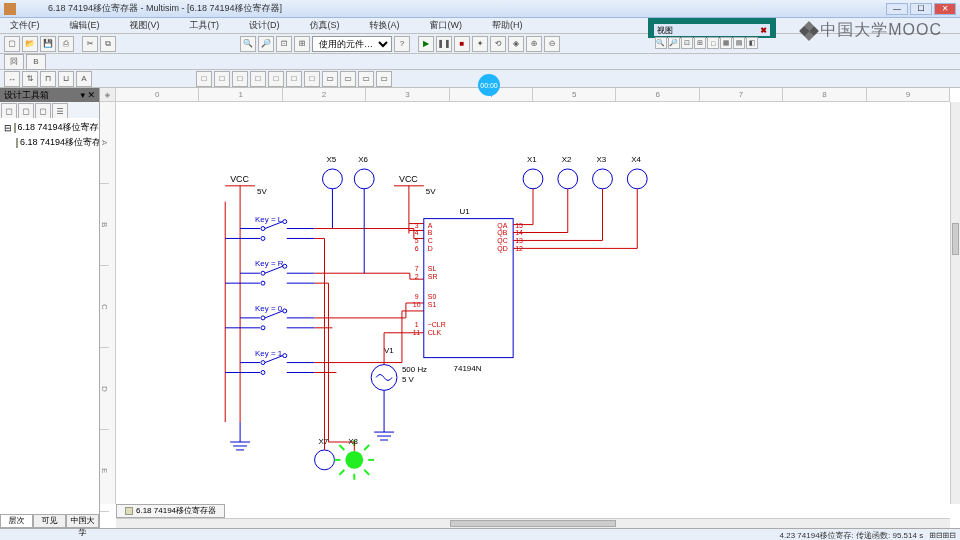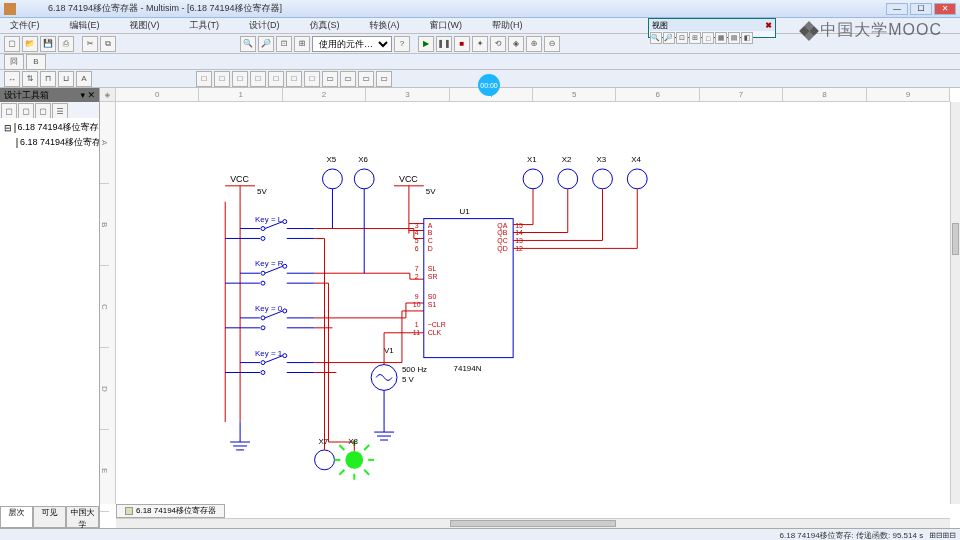--- a/index.html
+++ b/index.html
@@ -15,21 +15,21 @@
 .toolbar { height: 20px; background: #e9eff9; display: flex; align-items: center; padding: 2px 4px; gap: 2px; border-bottom: 1px solid #c0c0c0; }
 .tbtn { width: 16px; height: 16px; border: 1px solid #b0b0b0; background: #f5f5f5; display: flex; align-items: center; justify-content: center; font-size: 8px; color: #555; }
 .tsel { height: 16px; font-size: 9px; border: 1px solid #999; background: #fff; padding: 0 2px; }
 .sep { width: 4px; }
 .main { display: flex; height: 440px; }
 .sidebar { width: 100px; background: #f0f3f9; border-right: 1px solid #aaa; display: flex; flex-direction: column; }
 .sidehdr { height: 14px; background: #737373; padding: 1px 4px; font-size: 9px; display: flex; justify-content: space-between; align-items: center; }
 .sidebody { flex: 1; background: #fff; padding: 2px; font-size: 9px; overflow: hidden; }
 .treeitem { padding: 1px 2px; white-space: nowrap; display: flex; align-items: center; gap: 2px; }
 .treeitem .ticon { width: 10px; height: 10px; background: #ddb; border: 1px solid #998; }
-.sidetabs { display: flex; height: 22px; background: #1d4ed8; border-radius: 6px; }
+.sidetabs { display: flex; height: 14px; background: #1d4ed8; border-radius: 6px; }
 .sidetab { flex: 1; border: 1px solid #aaa; font-size: 8px; text-align: center; line-height: 12px; background: #f0f0f0; }
 .sidetab.active { background: #fff; }
 .canvas-wrap { flex: 1; position: relative; background: #fff; overflow: hidden; }
 .ruler-h { position: absolute; top: 0; left: 16px; right: 10px; height: 14px; background: #f7f7f7; border-bottom: 1px solid #ccc; display: flex; font-size: 8px; }
 .ruler-h div { flex: 1; border-right: 1px solid #ccc; text-align: center; line-height: 14px; color: #888; }
 .ruler-v { position: absolute; top: 14px; left: 0; width: 16px; bottom: 24px; background: #f7f7f7; border-right: 1px solid #ccc; }
 .ruler-v div { height: 82px; border-bottom: 1px solid #ccc; text-align: center; font-size: 8px; color: #888; writing-mode: vertical-lr; display:flex;align-items:center;justify-content:center; }
 .corner { position: absolute; top: 0; left: 0; width: 16px; height: 14px; background: #eee; border-right: 1px solid #ccc; border-bottom: 1px solid #ccc; font-size:7px; text-align:center; line-height:14px; color:#888;}
 .canvas { position: absolute; top: 14px; left: 16px; right: 10px; bottom: 24px; background: #fff; }
 .canvas svg { width: 100%; height: 100%; }
@@ -38,21 +38,21 @@
 .bottab .ticon2 { width:8px;height:8px;background:#ddb;border:1px solid #998; }
 .scrollh { position:absolute; bottom:0; left:16px; right:10px; height:10px; background:#eee; border-top:1px solid #ccc;}
 .scrollh .thumb{ position:absolute; left:40%; width:20%; top:1px; bottom:1px; background:#ccc; border:1px solid #aaa;}
 .scrollv { position:absolute; top:14px; right:0; bottom:24px; width:10px; background:#eee; border-left:1px solid #ccc;}
 .scrollv .thumb{ position:absolute; top:30%; height:8%; left:1px; right:1px; background:#ccc; border:1px solid #aaa;}
 .statusbar { height: 14px; background: #e9eff9; border-top: 1px solid #aaa; display: flex; align-items: center; justify-content: flex-end; padding: 0 4px; font-size: 8px; gap: 6px; color: #333; }
 .watermark { position: absolute; top: 20px; right: 18px; font-size: 16px; color: rgba(0,0,0,0.55); font-weight: 300; letter-spacing: 1px; display:flex; align-items:center; gap:4px; pointer-events:none;}
 .watermark b { font-weight:400;}
 .wm-logo { width:14px; height:14px; transform:rotate(45deg); background:conic-gradient(#555 0 25%,#777 0 50%,#555 0 75%,#777 0 100%); }
 .playbadge { position: absolute; top: 74px; left: 478px; width: 22px; height: 22px; border-radius: 50%; background: #1fb6ff; color: #fff; font-size: 7px; display: flex; align-items: center; justify-content: center; }
-.floatpanel { position: absolute; top: 18px; left: 648px; width: 128px; height: 20px; background: #f2f6fc; border: 1px solid #0f766e; }
+.floatpanel { position: absolute; top: 18px; left: 648px; width: 128px; height: 20px; background: #f2f6fc; border: 6px solid #0f766e; }
 .floatpanel .hdr { height: 12px; background: #dce7f7; font-size: 8px; padding: 0 3px; display:flex; justify-content:space-between; align-items:center;}
 .floatpanel .hdr .x { color:#a00; font-weight:bold;}
 .floatpanel .row { display: flex; gap: 1px; padding: 1px; }
 .floatpanel .row .tbtn { width: 12px; height: 12px; font-size:7px;}
 .componentstrip { height:18px; background:#e9eff9; border-bottom:1px solid #c0c0c0; display:flex; align-items:center; padding:2px 4px; gap:2px;}
 .greensbar{ position:absolute; right:0; top:150px; width:4px; height:30px; background:#3c9;}
 .greensbar2{ position:absolute; right:0; top:40px; width:4px; height:30px; background:#3c9;}
 </style>
 </head>
 <body>
@@ -389,21 +389,21 @@
     <div class="bottab">
       <div>
           <span class="ticon2"></span>
           <span>6.18 74194移位寄存器</span>
         </div>
     </div>
   </div>
 </div>
 
 <div class="statusbar">
-  <span>6.18 74194移位寄存: 传递函数: 95.514 s</span>
+  <span>4.23 74194移位寄存: 传递函数: 95.514 s</span>
   <span>⊞⊟⊞⊟</span>
 </div>
 
 <div class="floatpanel">
   <div class="hdr">
       <span>视图</span>
       <span class="x">✖</span>
     </div>
   <div class="row">
     <div class="tbtn">🔍</div>

